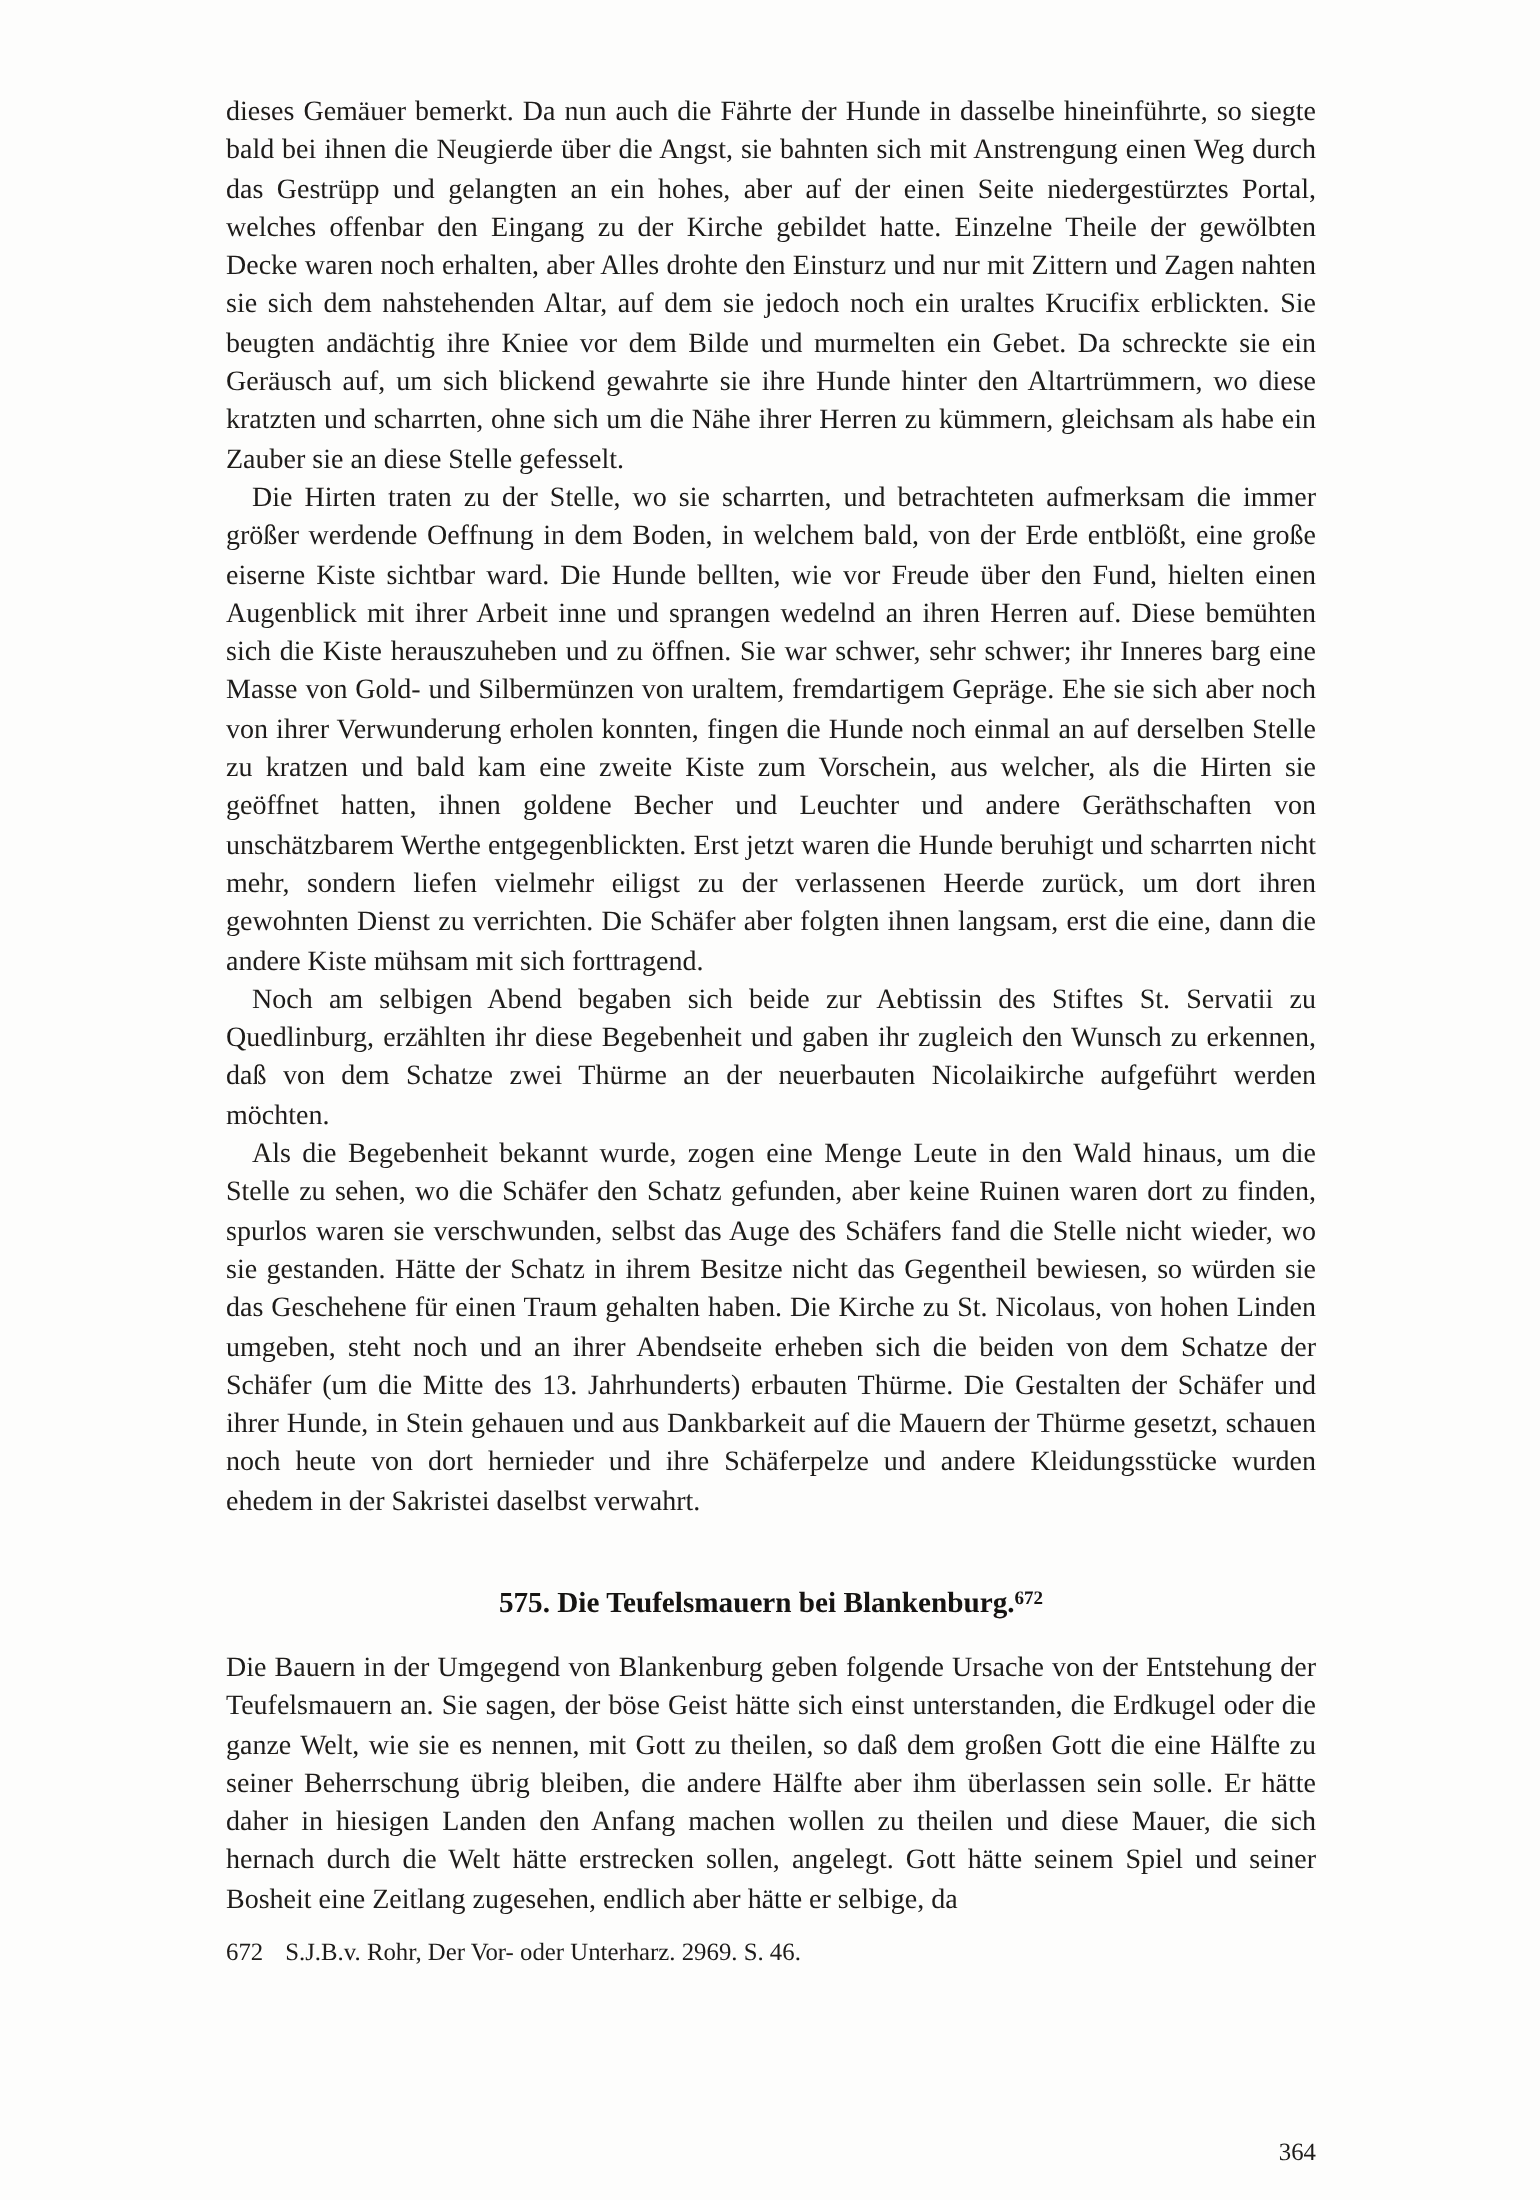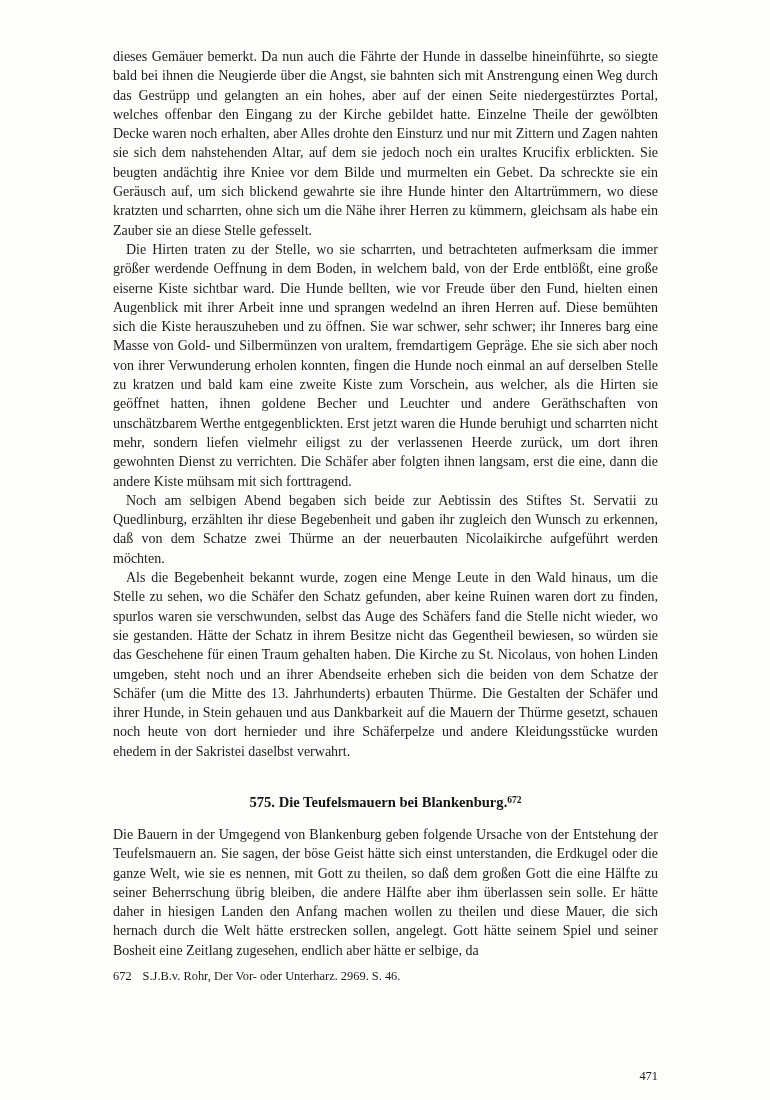--- a/index.html
+++ b/index.html
@@ -74,15 +74,15 @@
   <h2 class="heading">
     <span>575. Die Teufelsmauern bei Blankenburg.</span><sup>672</sup>
   </h2>
 
   <p class="para">Die Bauern in der Umgegend von Blankenburg geben folgende Ursache von der Entstehung der Teufelsmauern an. Sie sagen, der böse Geist hätte sich einst unterstanden, die Erdkugel oder die ganze Welt, wie sie es nennen, mit Gott zu theilen, so daß dem großen Gott die eine Hälfte zu seiner Beherrschung übrig bleiben, die andere Hälfte aber ihm überlassen sein solle. Er hätte daher in hiesigen Landen den Anfang machen wollen zu theilen und diese Mauer, die sich hernach durch die Welt hätte erstrecken sollen, angelegt. Gott hätte seinem Spiel und seiner Bosheit eine Zeitlang zugesehen, endlich aber hätte er selbige, da</p>
 
   <div class="footnote">
     <span class="fn-marker">672</span><span class="fn-text">S.J.B.v. Rohr, Der Vor- oder Unterharz. 2969. S. 46.</span>
   </div>
 
-  <div class="page-number">471</div>
+  <div class="page-number">364</div>
 
 </div>
 
 </body></html>

